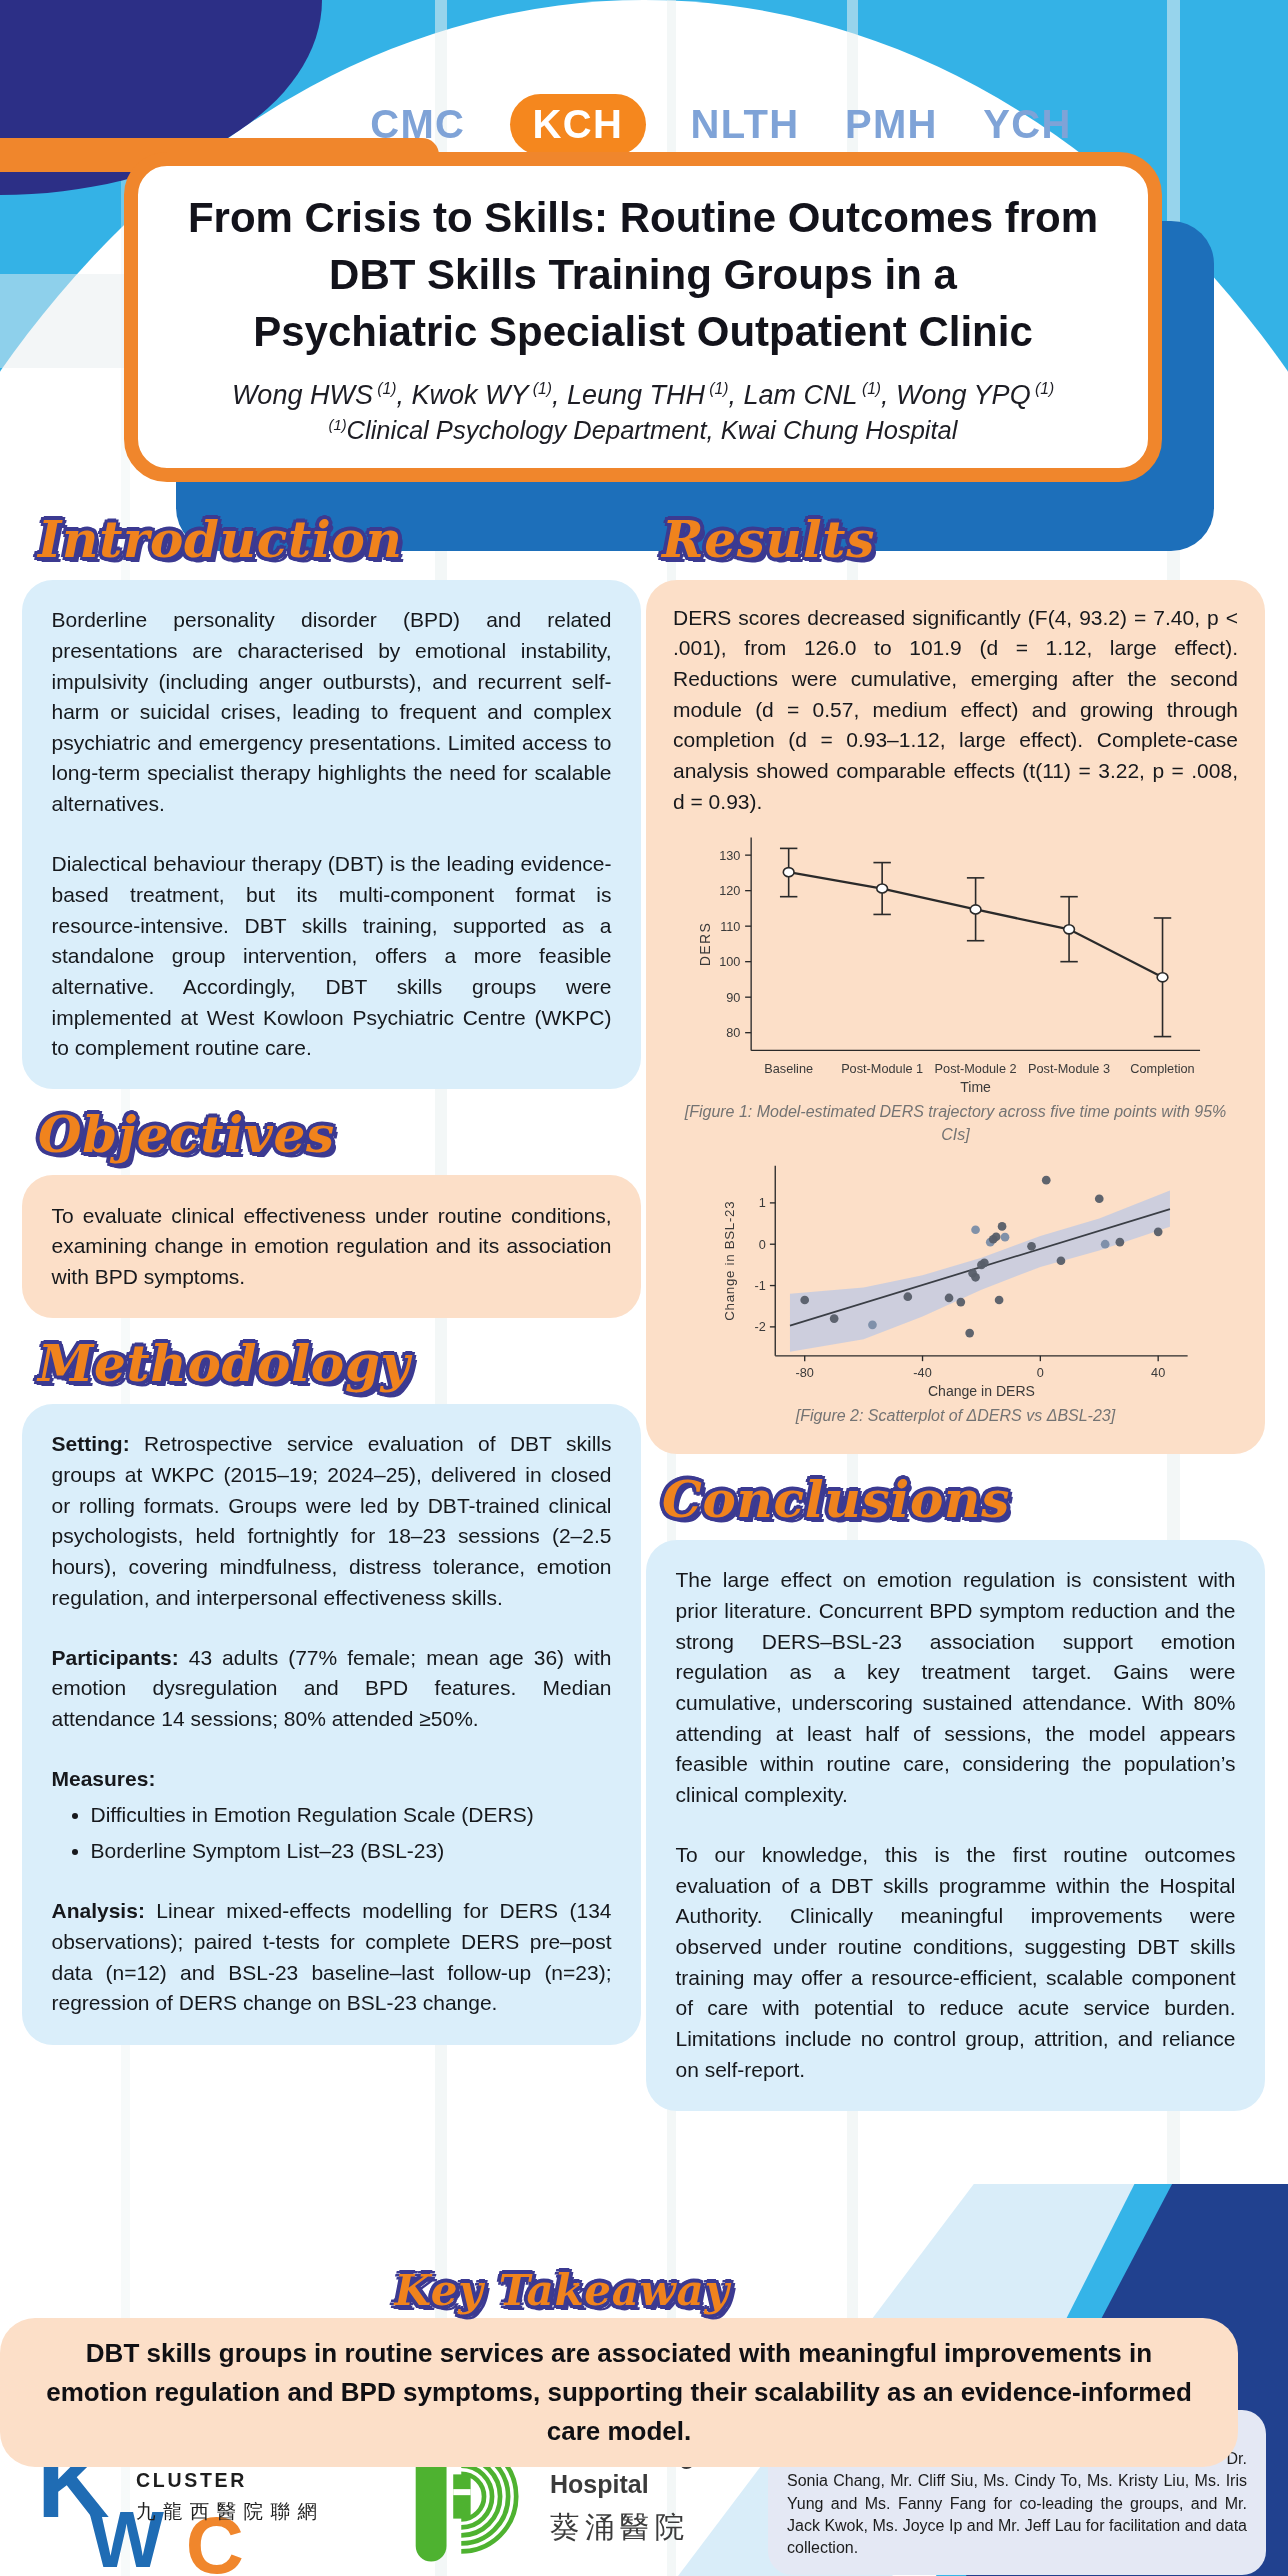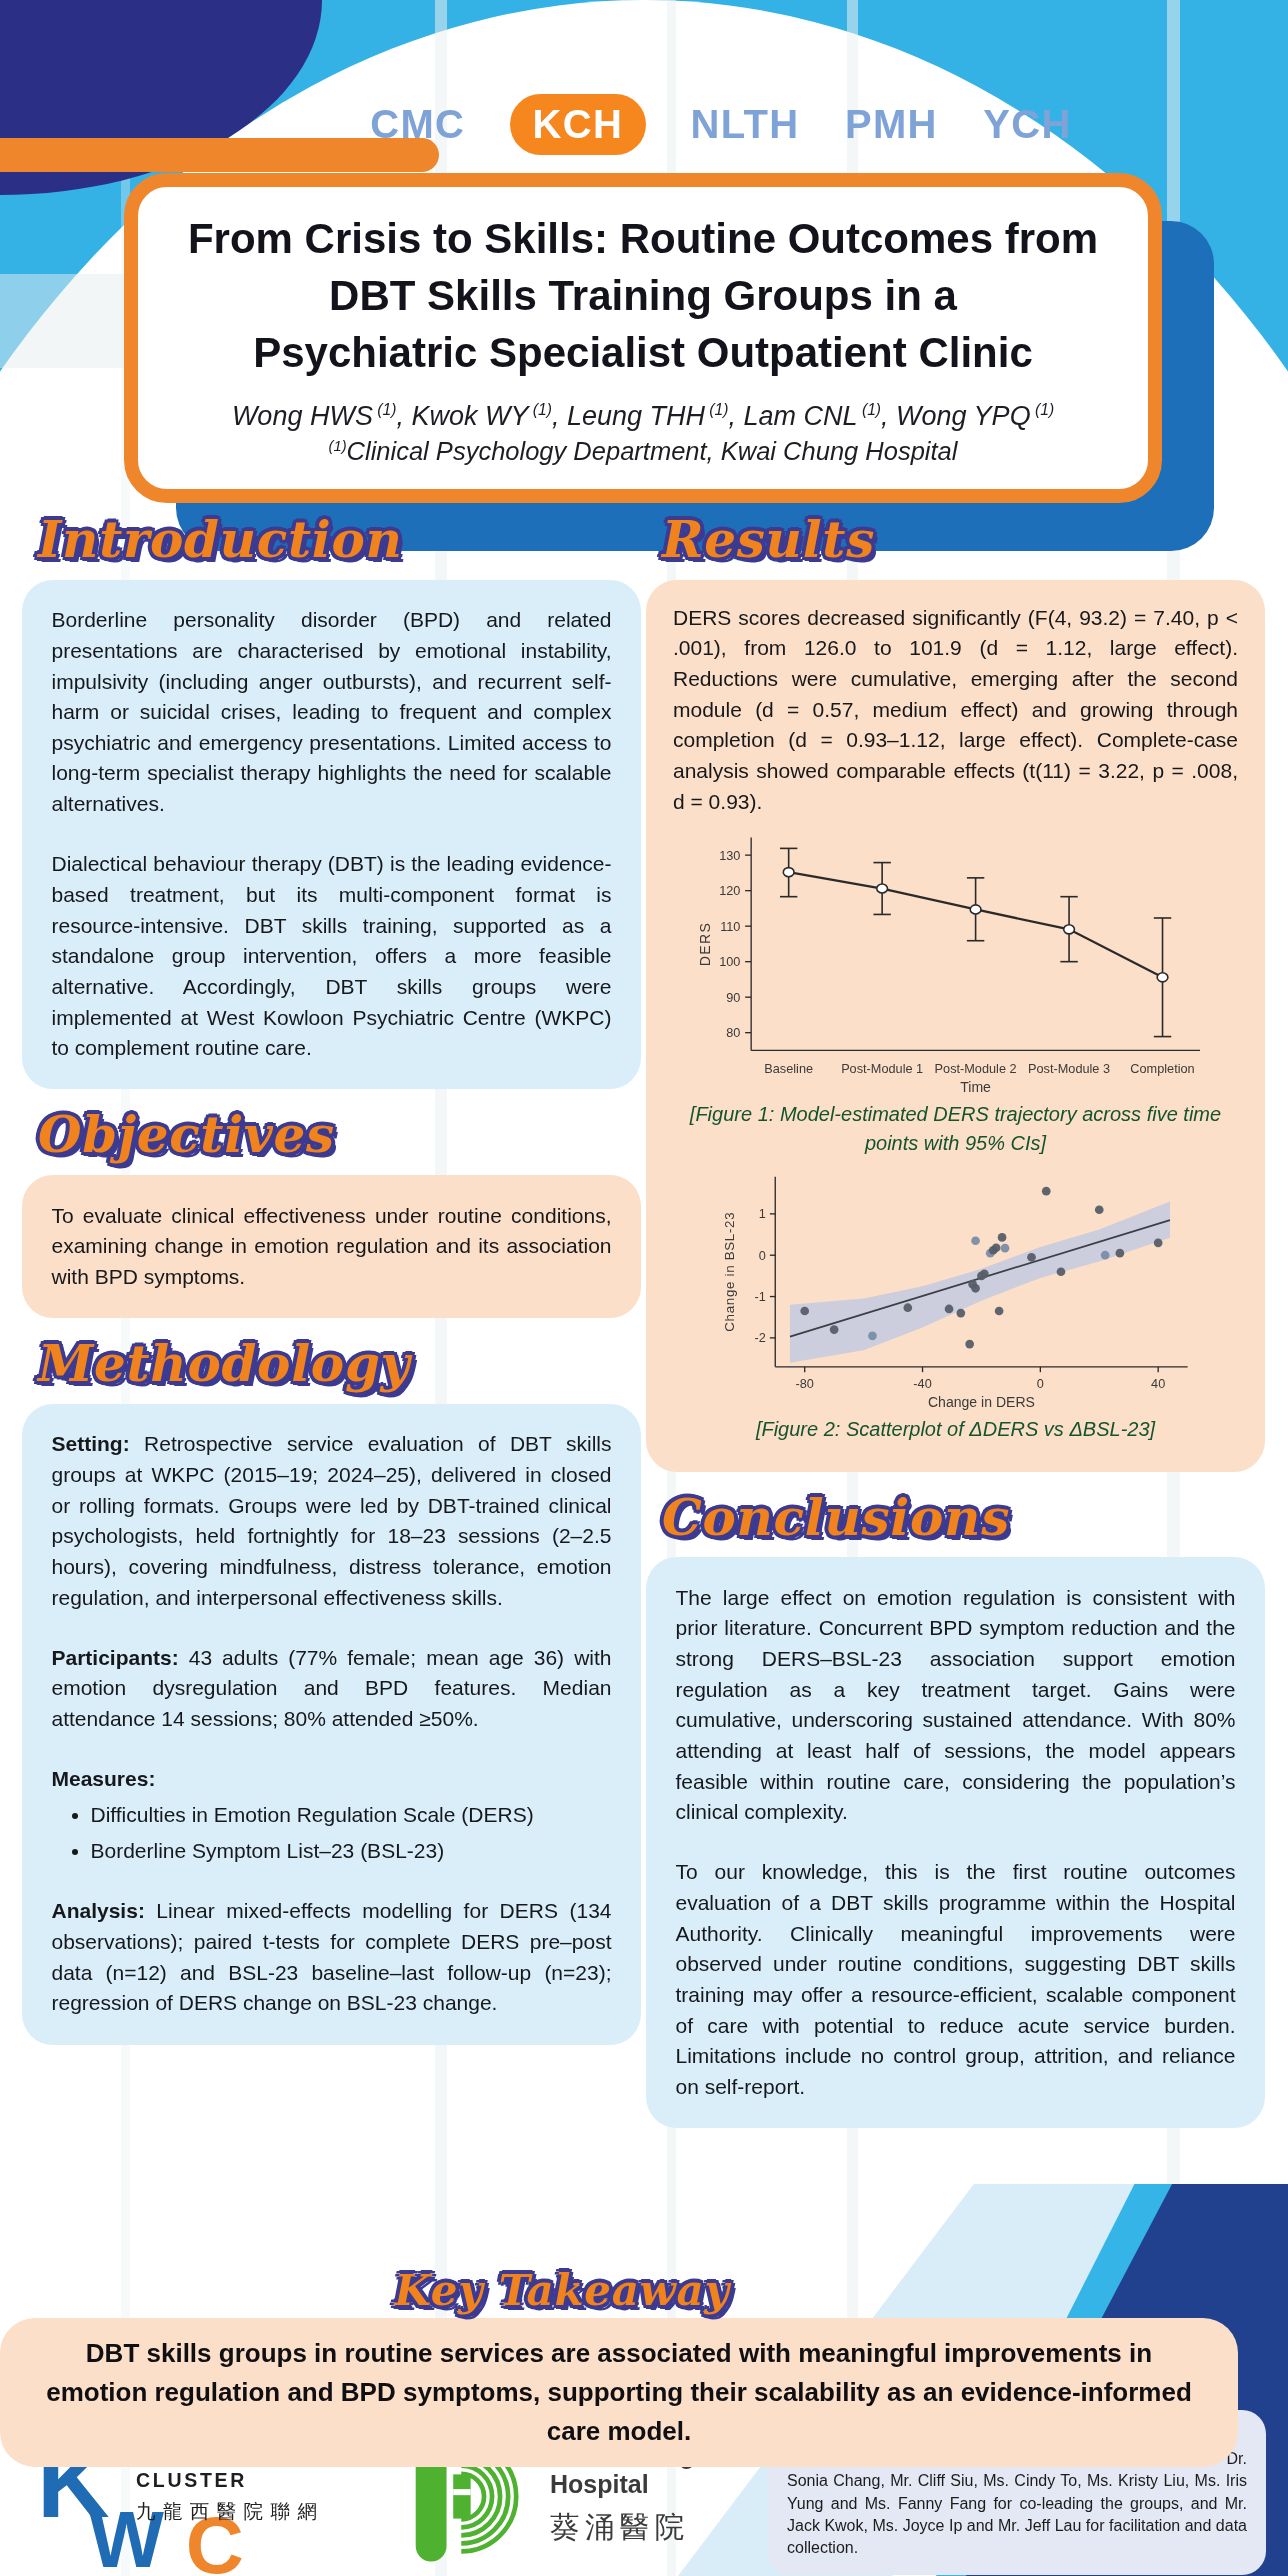--- a/index.html
+++ b/index.html
@@ -24,21 +24,21 @@
   .deco-navy-b{position:absolute;top:2184px;left:966px;width:322px;height:392px;background:#21418f;
     clip-path:polygon(64% 0,100% 0,100% 100%,0 100%);z-index:1;}
   
   .tabs{position:absolute;top:94px;left:50%;transform:translateX(calc(-50% + 77px));
     display:flex;gap:43px;align-items:center;font-weight:bold;font-size:40px;
     color:#7fa3d7;letter-spacing:1.3px;z-index:3;}
   .tab{padding:4px 1.3px;}
   .tab.active{background:#f5871e;color:#ffffff;border-radius:35px;padding:8px 23px;}
   .title-shadow{position:absolute;left:176px;top:221px;width:1038px;height:330px;
     background:#1d6fba;border-radius:43px;z-index:2;}
-  .title-card{position:absolute;left:124px;top:173px;width:1038px;height:330px;box-sizing:border-box;
+  .title-card{position:absolute;left:124px;top:152px;width:1038px;height:330px;box-sizing:border-box;
     background:#ffffff;border:14px solid #f0862c;border-radius:43px;z-index:3;
     display:flex;flex-direction:column;justify-content:center;align-items:center;
     text-align:center;padding:12px 29.5px;}
   .title-line{font-weight:bold;font-size:42px;line-height:1.36;color:#13131b;}
   .authors{margin-top:20px;font-style:italic;font-size:27px;color:#1d1d24;}
   .affil{margin-top:5.4px;font-style:italic;font-size:25.5px;color:#1d1d24;}
   sup{font-size:58%;vertical-align:super;line-height:0;}
   
   .sticker{
     display:inline-block;font-family:"DejaVu Serif",serif;font-style:italic;font-weight:bold;
@@ -53,22 +53,22 @@
   .col-right{left:646px;}
   .box{border-radius:31px;padding:25.5px 29.5px;font-size:21px;line-height:1.46;
     text-align:justify;color:#16181c;box-sizing:border-box;}
   .box.blue{background:#daeefa;}
   .box.peach{background:#fcdfc8;}
   .para + .para{margin-top:29.5px;}
   .sect{margin-bottom:16px;}
   ul.measures{margin:4px 0 0 0;padding-left:39px;}
   ul.measures li{margin-top:5.4px;text-align:left;}
   .fig{display:block;margin:10.7px auto 2.7px auto;}
-  .caption{text-align:center;text-align-last:center;font-style:italic;font-size:20px;
-    color:#14532d;margin:4px 0 12px 0;}
+  .caption{text-align:center;text-align-last:center;font-style:italic;font-size:16px;
+    color:#737373;margin:4px 0 12px 0;}
   svg text{font-family:"Liberation Sans",sans-serif;}
   
   .kt{position:absolute;left:0;top:2266px;width:1124px;text-align:center;z-index:3;}
   .kt .sticker{font-size:42px;margin:0 0 -4px 0;}
   .kt-box{margin:6.7px auto 0 auto;width:1238px;background:#fcdfc8;border-radius:35px;
     padding:16px 46px;box-sizing:border-box;font-size:26px;font-weight:bold;color:#101014;
     line-height:1.5;text-align:center;}
   
   .footer{position:absolute;left:0;top:2399px;width:1288px;height:177px;z-index:2;}
   .kwc{position:absolute;left:37px;top:36px;width:362px;height:141px;}

